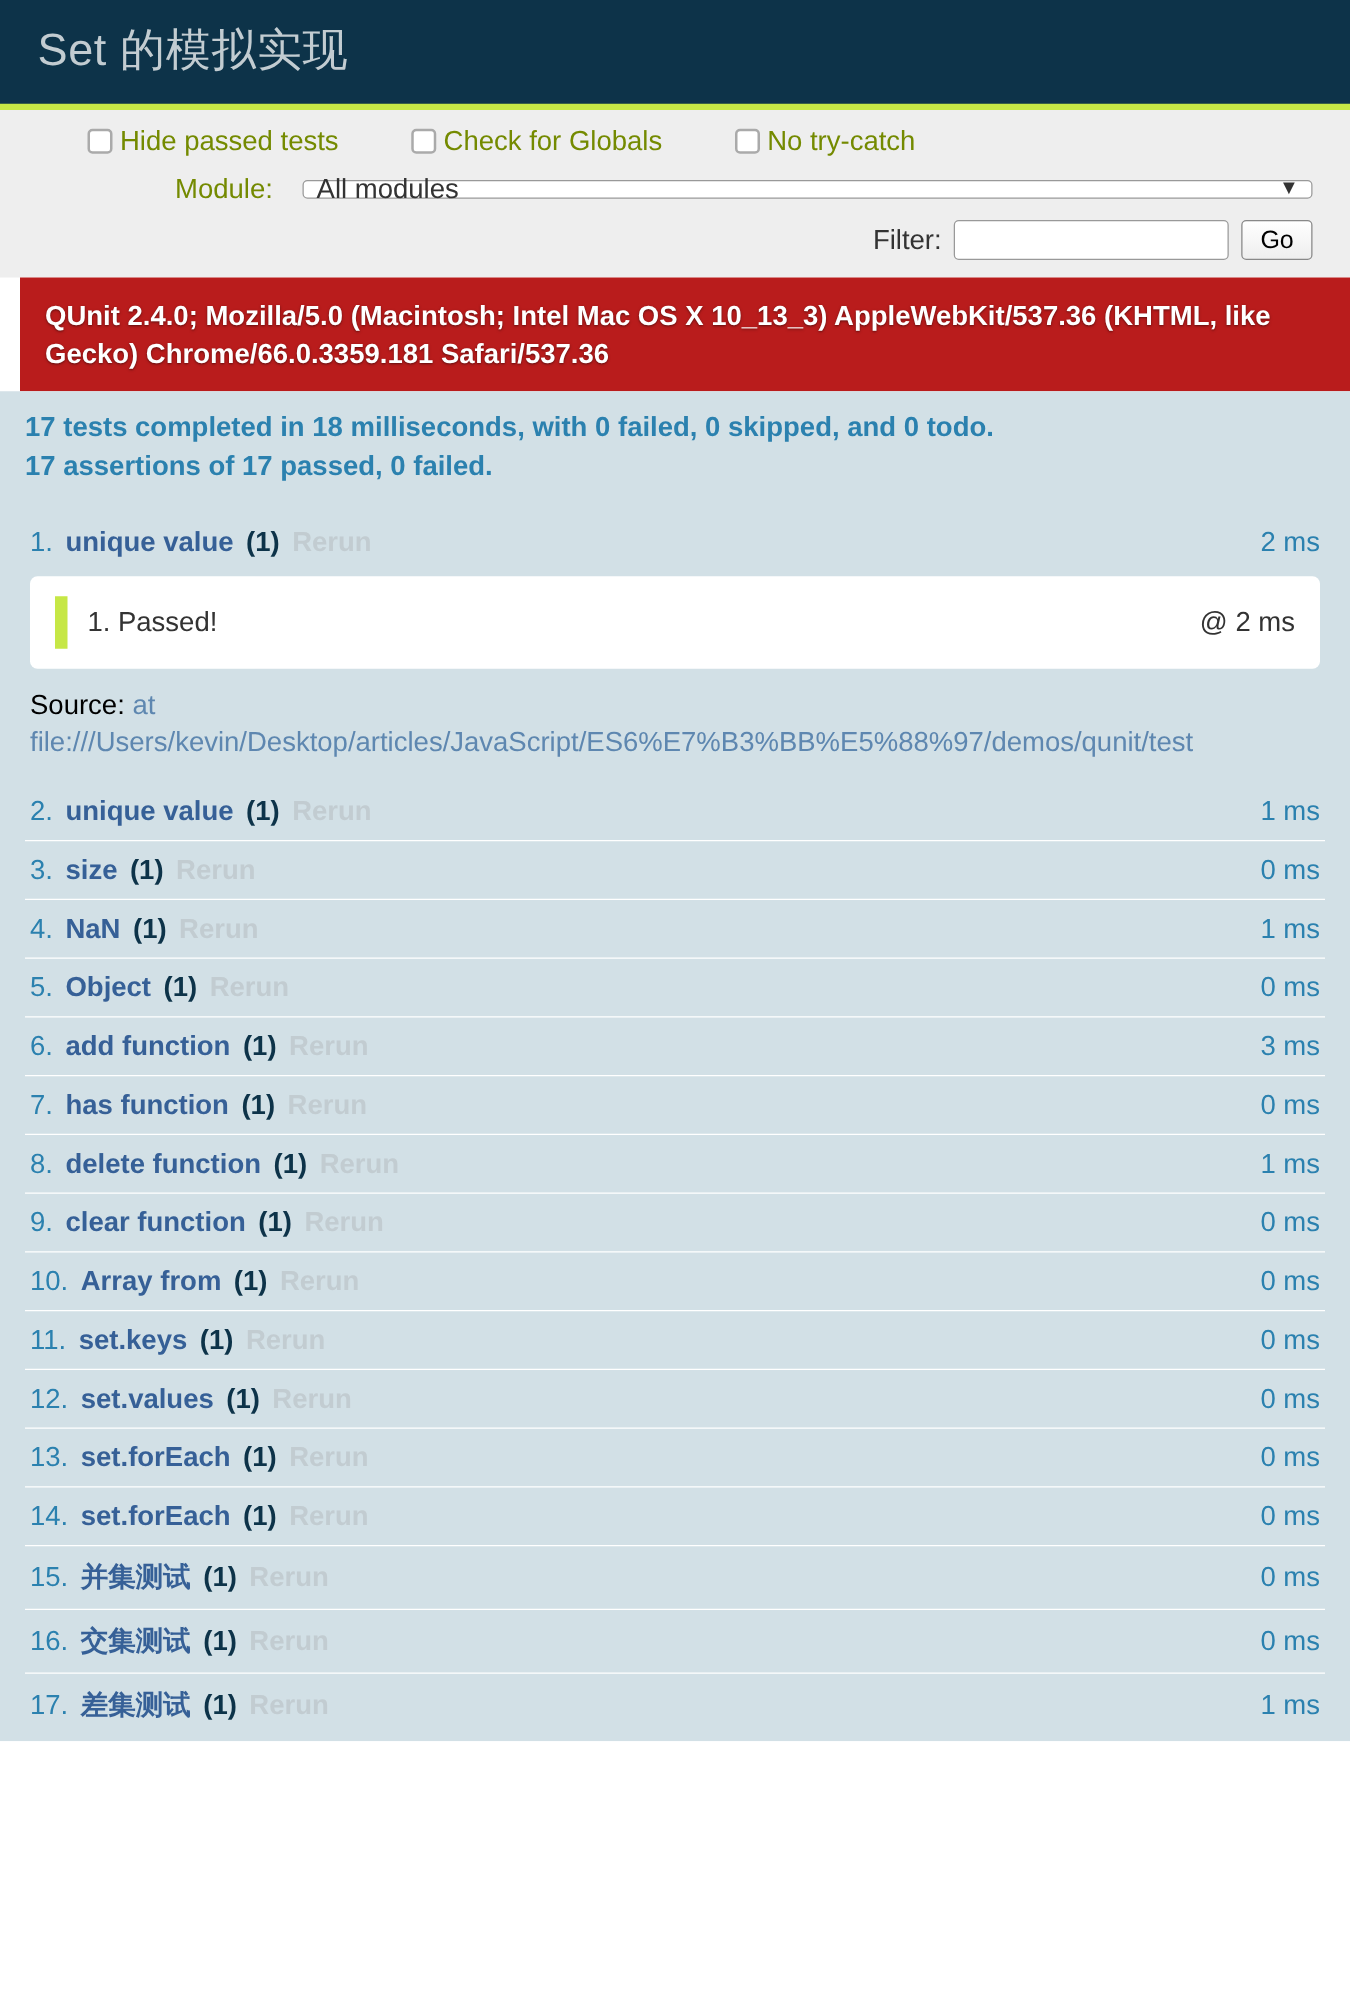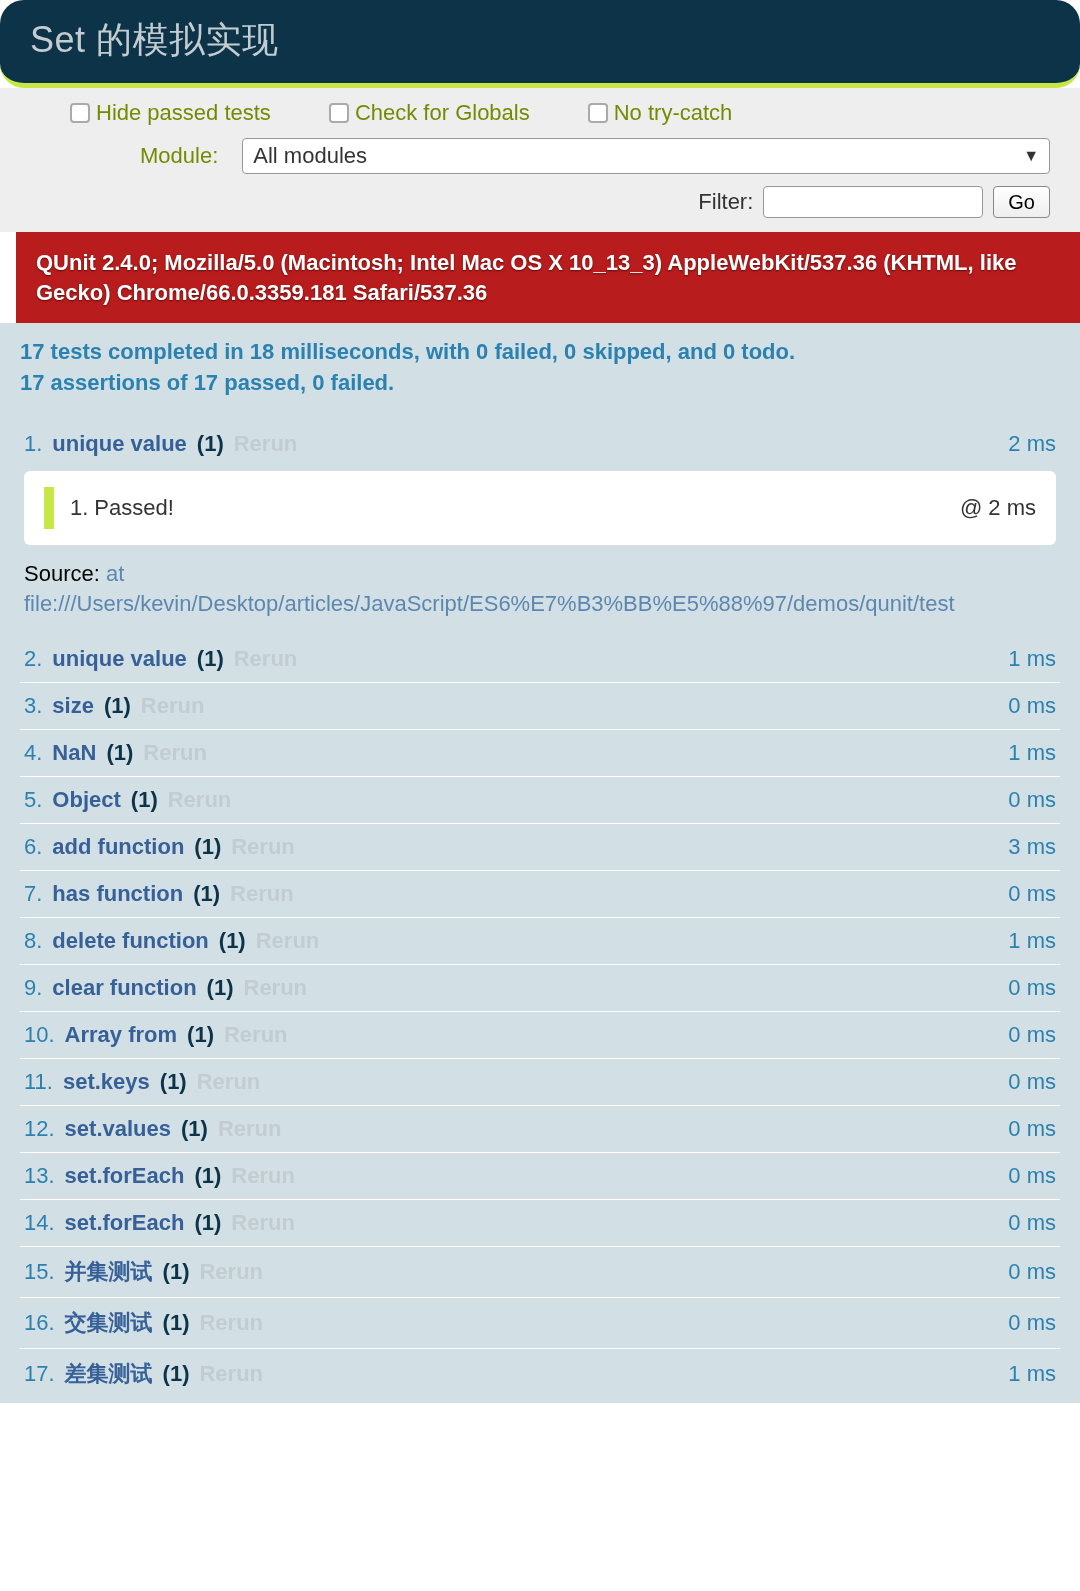--- a/index.html
+++ b/index.html
@@ -12,21 +12,20 @@
   background: #fff;
   width: 1080px;
 }
 .page {
   padding: 0;
 }
 .header {
   background: #0d3349;
   padding: 16px 30px 18px;
   border-bottom: 5px solid #c6e746;
-  border-radius: 24px;
 }
 .header h1 {
   color: #c2ccd1;
   font-size: 36px;
   font-weight: 400;
   letter-spacing: 0.5px;
 }
 .toolbar {
   background: #eee;
   padding: 12px 30px 14px;
@@ -58,21 +57,21 @@
   gap: 24px;
   margin-bottom: 12px;
 }
 .module-label {
   color: #748a00;
   font-size: 22px;
   margin-left: 110px;
 }
 .module-select {
   flex: 1;
-  height: 36px;
+  height: 15px;
   border: 1px solid #999;
   border-radius: 4px;
   background: #fff;
   padding: 0 10px;
   font-size: 22px;
   color: #333;
   position: relative;
   display: flex;
   align-items: center;
   justify-content: space-between;

